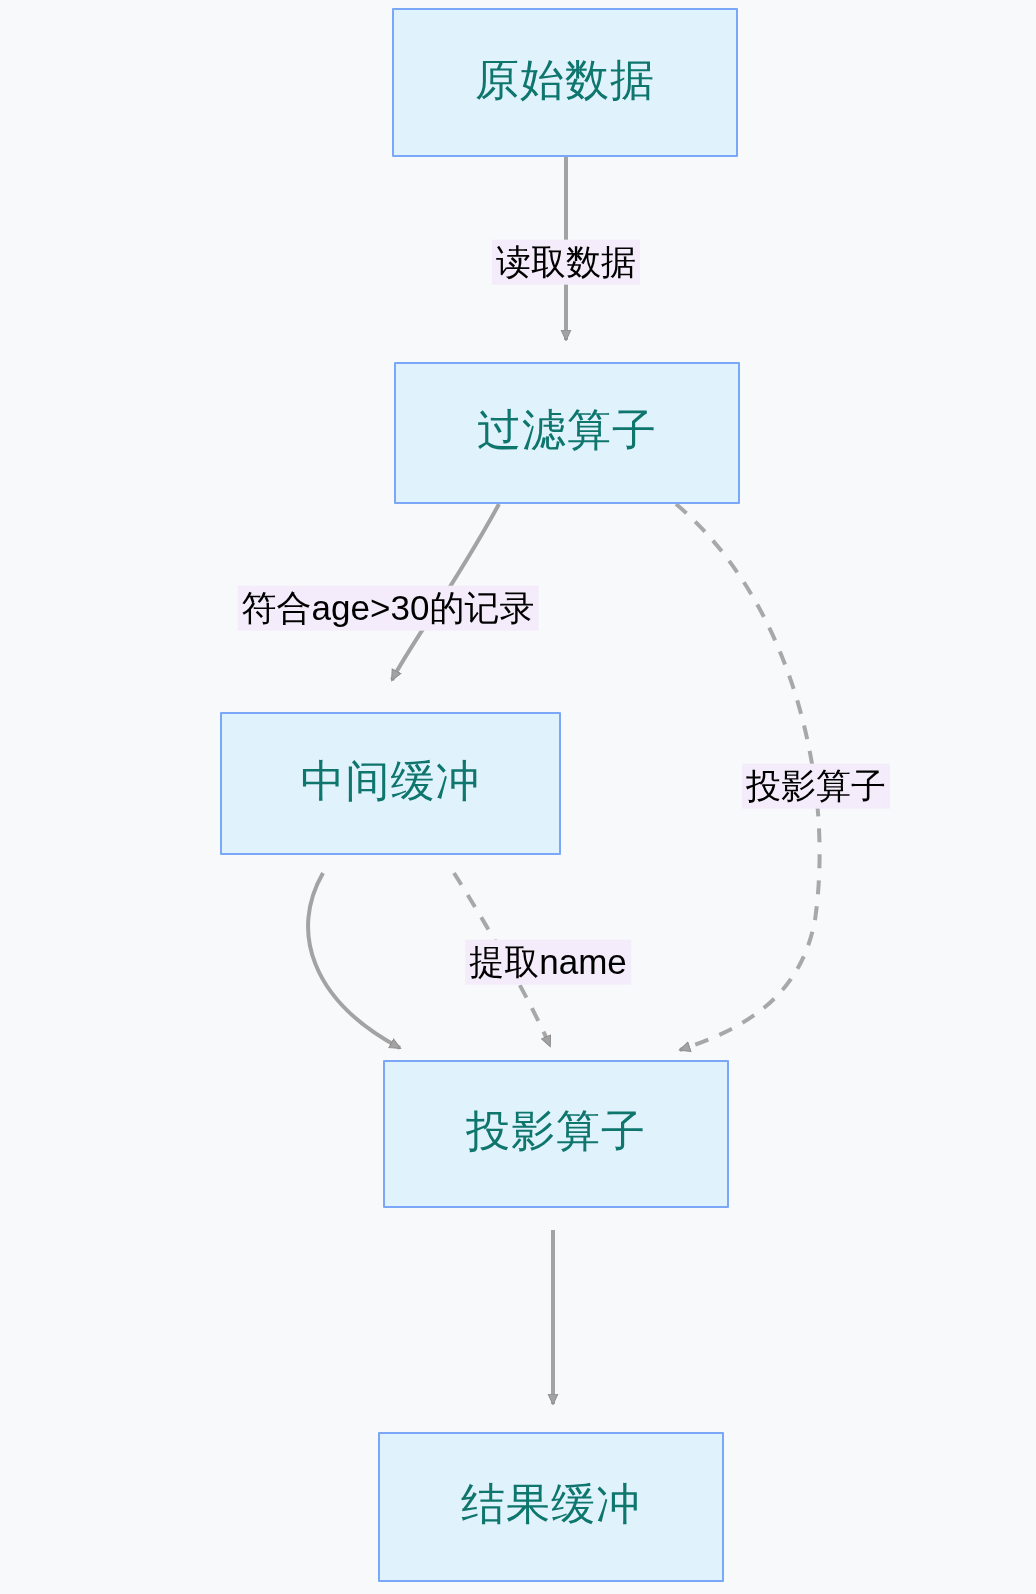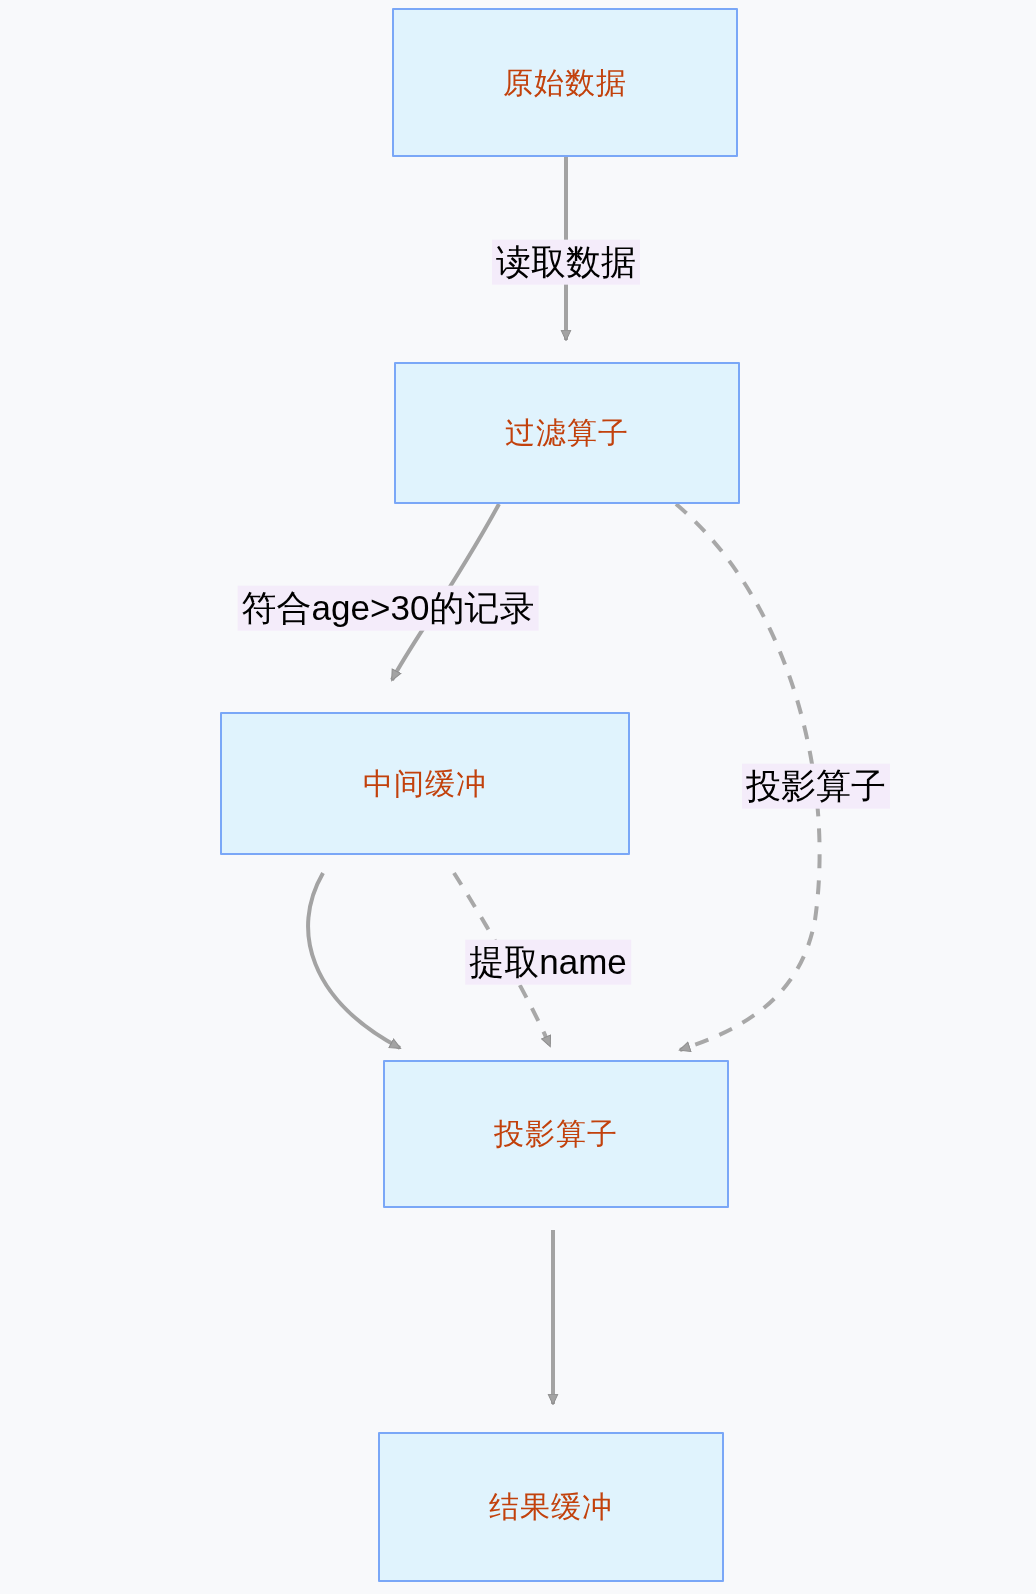--- a/index.html
+++ b/index.html
@@ -30,25 +30,26 @@
     position: absolute;
     box-sizing: border-box;
     background: #e0f3fd;
     border: 2px solid #7aa7f7;
     display: flex;
     align-items: center;
     justify-content: center;
     border-radius: 1px;
   }
   .node-label {
-    font-size: 30px;
-    color: #c2410c;
+    font-size: 44px;
+    color: #0f766e;
     line-height: 1;
     letter-spacing: 1px;
     white-space: nowrap;
+    font-family: Liberation Mono, monospace;
   }
   .edge-label {
     position: absolute;
     background: #f4ecfa;
     color: #000000;
     font-size: 35px;
     line-height: 1.22;
     white-space: nowrap;
     padding: 1px 4px;
     box-sizing: border-box;
@@ -81,21 +82,21 @@
   </svg>
 
   <div class="node" style="left:392px; top:8px; width:346px; height:149px;">
     <span class="node-label">原始数据</span>
   </div>
 
   <div class="node" style="left:394px; top:362px; width:346px; height:142px;align-items:center;">
     <span class="node-label">过滤算子</span>
   </div>
 
-  <div class="node" style="left:220px; top:712px; width:410px; height:143px;">
+  <div class="node" style="left:220px; top:712px; width:341px; height:143px;">
     <span class="node-label">中间缓冲</span>
   </div>
 
   <div class="node" style="left:378px; top:1432px; width:346px; height:150px;">
     <span class="node-label">结果缓冲</span>
   </div>
 
   <div class="node" style="left:383px; top:1060px; width:346px; height:148px;">
     <span class="node-label">投影算子</span>
   </div>

